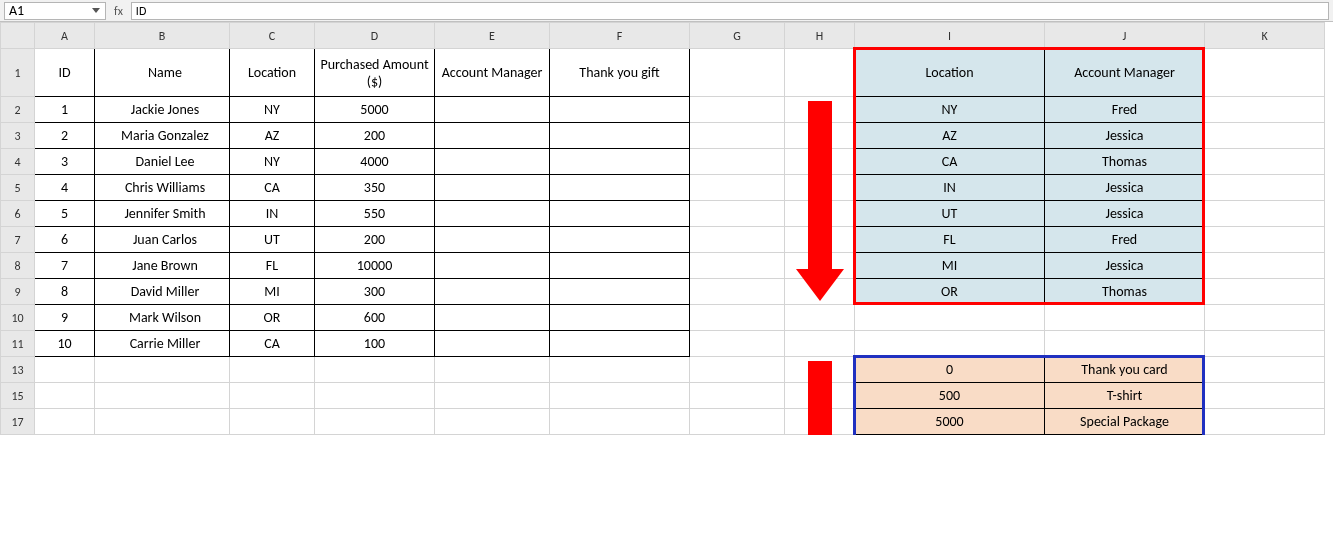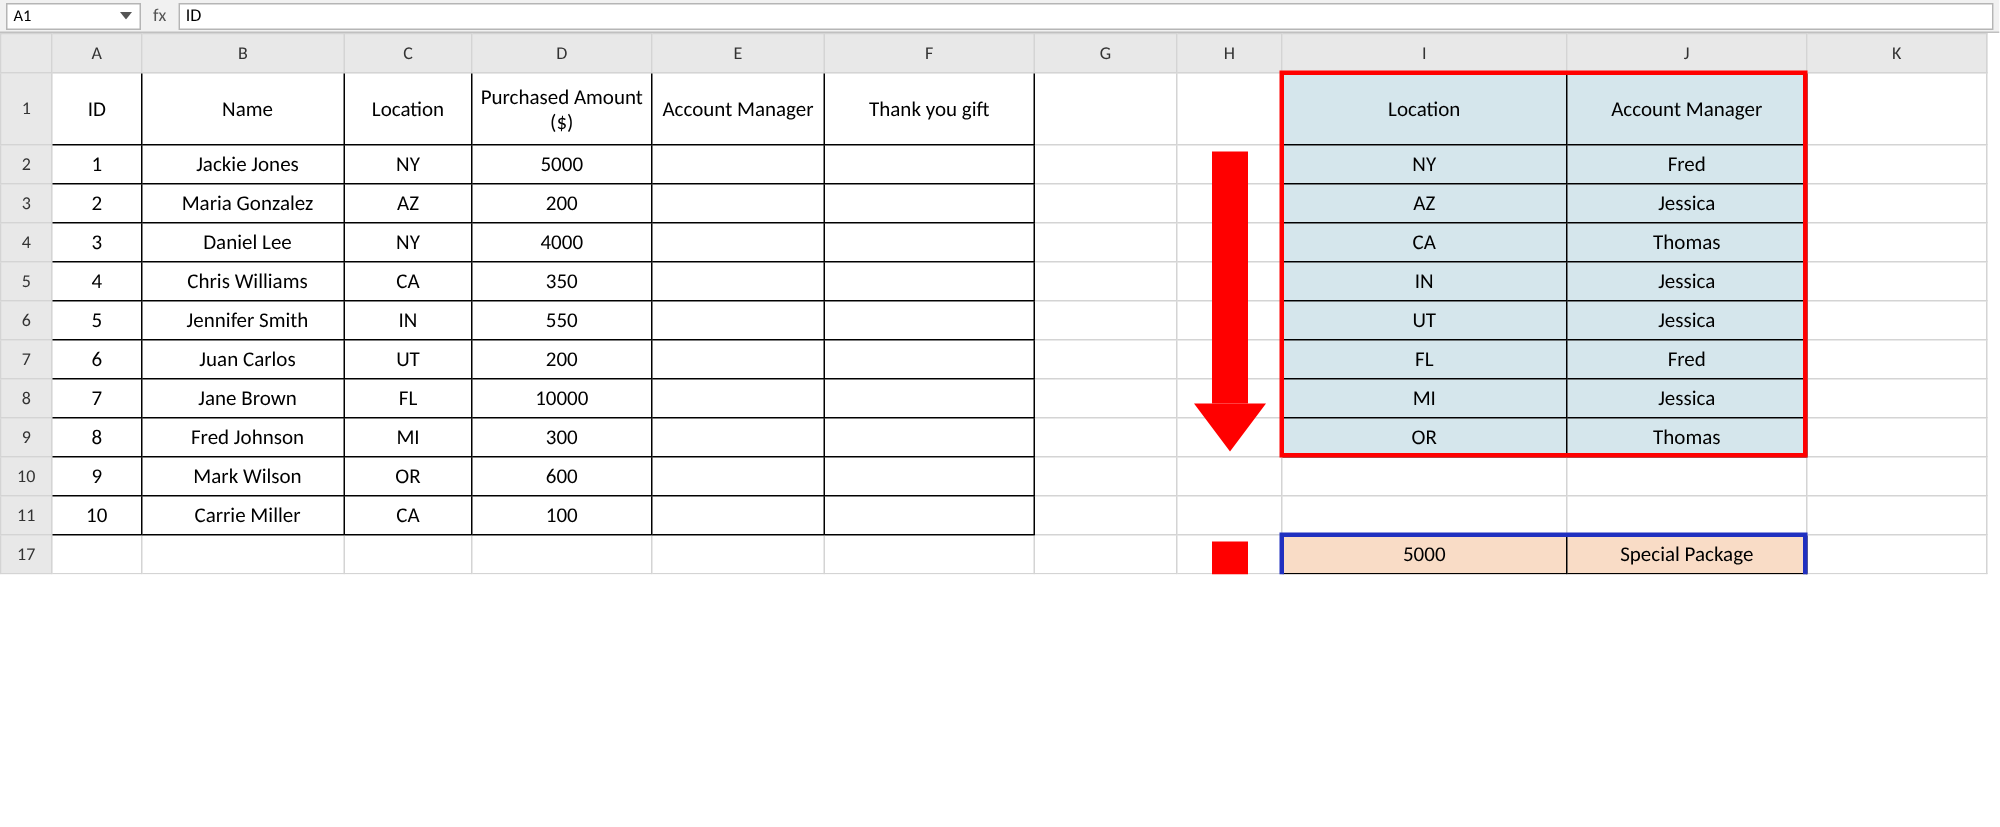--- a/index.html
+++ b/index.html
@@ -16,25 +16,25 @@
   .formula-bar {
     display: flex;
     align-items: center;
     height: 22px;
     border-bottom: 1px solid #c0c0c0;
     background: #f1f1f1;
     padding: 0 4px;
     gap: 4px;
   }
   .name-box {
-    width: 90px;
+    width: 102px;
     height: 18px;
     background: #fff;
     border: 1px solid #b5b5b5;
-    font-size: 11px;
+    font-size: 14px;
     padding: 0 4px;
     display: flex;
     align-items: center;
     justify-content: space-between;
   }
   .name-box-dd {
     width: 10px;
     height: 10px;
     display:flex; align-items:center; justify-content:center;
   }
@@ -292,21 +292,21 @@
           <td class="bordered"></td>
           <td></td>
           <td></td>
           <td class="blue-fill">MI</td>
           <td class="blue-fill">Jessica</td>
           <td></td>
         </tr>
         <tr>
           <th class="rowhdr">9</th>
           <td class="bordered">8</td>
-          <td class="bordered left">Fred Johnson</td>
+          <td class="bordered left">David Miller</td>
           <td class="bordered">MI</td>
           <td class="bordered">300</td>
           <td class="bordered"></td>
           <td class="bordered"></td>
           <td></td>
           <td></td>
           <td class="blue-fill">OR</td>
           <td class="blue-fill">Thomas</td>
           <td></td>
         </tr>
@@ -329,20 +329,48 @@
           <td class="bordered">10</td>
           <td class="bordered left">Carrie Miller</td>
           <td class="bordered">CA</td>
           <td class="bordered">100</td>
           <td class="bordered"></td>
           <td class="bordered"></td>
           <td></td>
           <td></td>
           <td></td>
           <td></td>
+          <td></td>
+        </tr>
+        <tr>
+          <th class="rowhdr">13</th>
+          <td></td>
+          <td></td>
+          <td></td>
+          <td></td>
+          <td></td>
+          <td></td>
+          <td></td>
+          <td></td>
+          <td class="peach-fill">0</td>
+          <td class="peach-fill">Thank you card</td>
+          <td></td>
+        </tr>
+        <tr>
+          <th class="rowhdr">15</th>
+          <td></td>
+          <td></td>
+          <td></td>
+          <td></td>
+          <td></td>
+          <td></td>
+          <td></td>
+          <td></td>
+          <td class="peach-fill">500</td>
+          <td class="peach-fill">T-shirt</td>
           <td></td>
         </tr>
         <tr>
           <th class="rowhdr">17</th>
           <td></td>
           <td></td>
           <td></td>
           <td></td>
           <td></td>
           <td></td>

